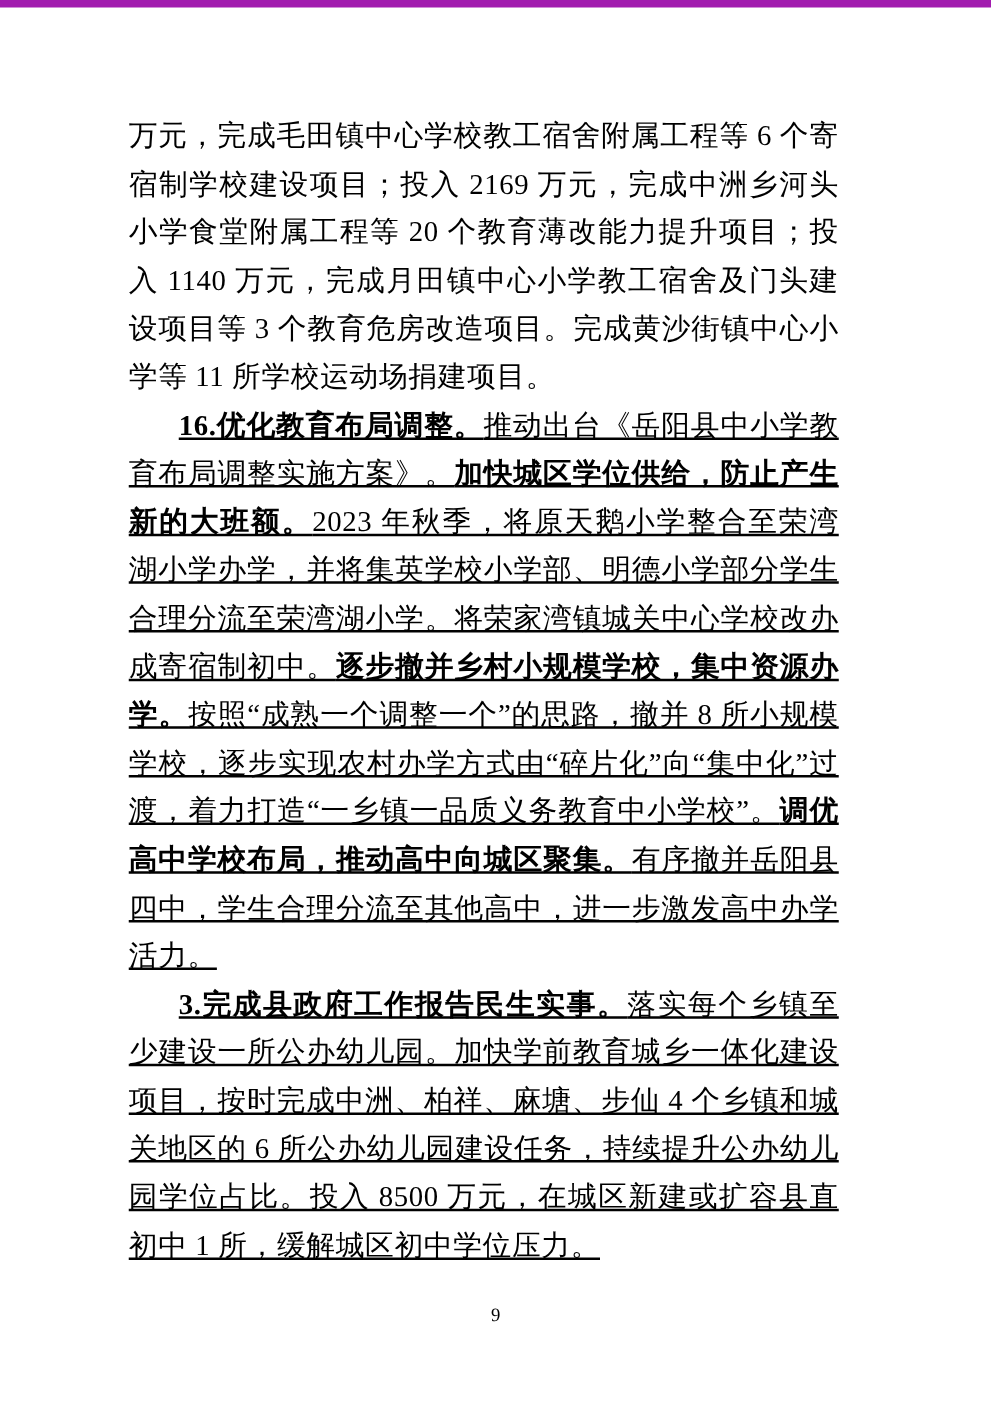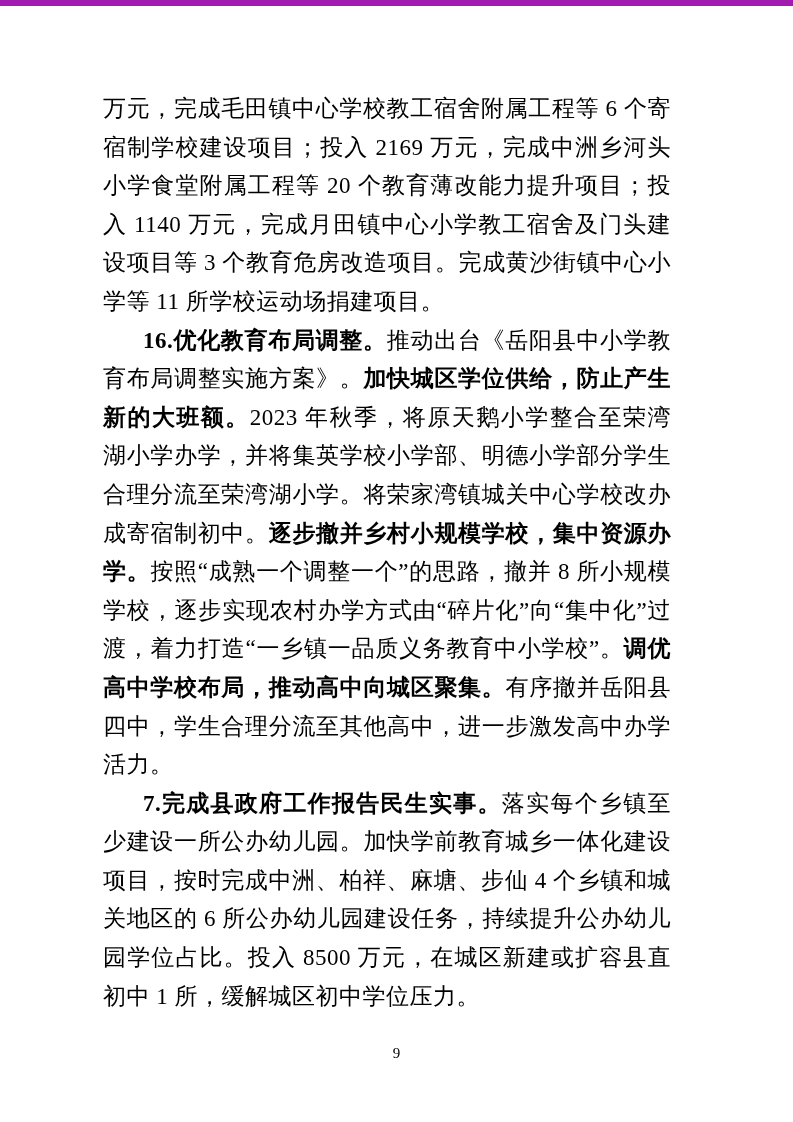--- a/index.html
+++ b/index.html
@@ -36,20 +36,21 @@
     text-align: justify;
     text-justify: inter-ideograph;
     word-break: break-all;
   }
   .para {
     margin: 0;
     padding: 0;
   }
   .para.indent {
     text-indent: 40px;
+    text-decoration: underline;
   }
   .seg {
     font-weight: 400;
   }
   .seg.bold {
     font-weight: 700;
   }
   .footer {
     position: absolute;
     left: 0;
@@ -61,18 +62,18 @@
     color: #000000;
   }
 </style>
 </head>
 <body>
 
 <div class="page">
   <div class="content">
     <p class="para"><span class="seg">万元，完成毛田镇中心学校教工宿舍附属工程等 6 个寄宿制学校建设项目；投入 2169 万元，完成中洲乡河头小学食堂附属工程等 20 个教育薄改能力提升项目；投入 1140 万元，完成月田镇中心小学教工宿舍及门头建设项目等 3 个教育危房改造项目。完成黄沙街镇中心小学等 11 所学校运动场捐建项目。</span></p>
     <p class="para indent"><span class="seg bold">16.优化教育布局调整。</span><span class="seg">推动出台《岳阳县中小学教育布局调整实施方案》。</span><span class="seg bold">加快城区学位供给，防止产生新的大班额。</span><span class="seg">2023 年秋季，将原天鹅小学整合至荣湾湖小学办学，并将集英学校小学部、明德小学部分学生合理分流至荣湾湖小学。将荣家湾镇城关中心学校改办成寄宿制初中。</span><span class="seg bold">逐步撤并乡村小规模学校，集中资源办学。</span><span class="seg">按照“成熟一个调整一个”的思路，撤并 8 所小规模学校，逐步实现农村办学方式由“碎片化”向“集中化”过渡，着力打造“一乡镇一品质义务教育中小学校”。</span><span class="seg bold">调优高中学校布局，推动高中向城区聚集。</span><span class="seg">有序撤并岳阳县四中，学生合理分流至其他高中，进一步激发高中办学活力。</span></p>
-    <p class="para indent"><span class="seg bold">7.完成县政府工作报告民生实事。</span><span class="seg">落实每个乡镇至少建设一所公办幼儿园。加快学前教育城乡一体化建设项目，按时完成中洲、柏祥、麻塘、步仙 4 个乡镇和城关地区的 6 所公办幼儿园建设任务，持续提升公办幼儿园学位占比。投入 8500 万元，在城区新建或扩容县直初中 1 所，缓解城区初中学位压力。</span></p>
+    <p class="para indent"><span class="seg bold">3.完成县政府工作报告民生实事。</span><span class="seg">落实每个乡镇至少建设一所公办幼儿园。加快学前教育城乡一体化建设项目，按时完成中洲、柏祥、麻塘、步仙 4 个乡镇和城关地区的 6 所公办幼儿园建设任务，持续提升公办幼儿园学位占比。投入 8500 万元，在城区新建或扩容县直初中 1 所，缓解城区初中学位压力。</span></p>
   </div>
   <div class="footer">
     <span>9</span>
   </div>
 </div>
 
 </body></html>

